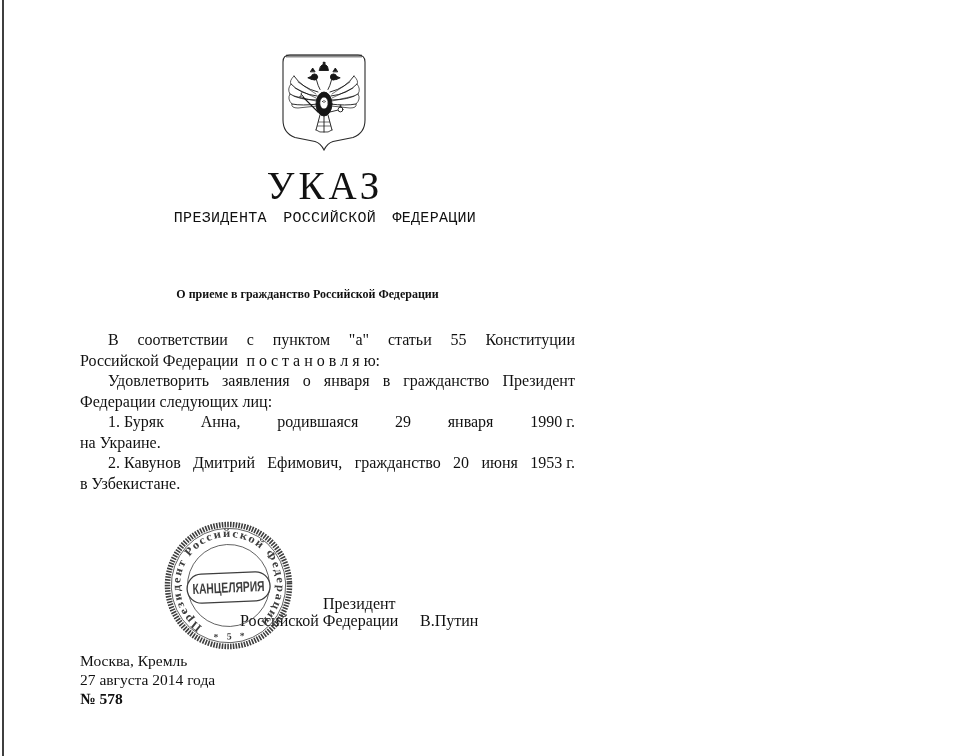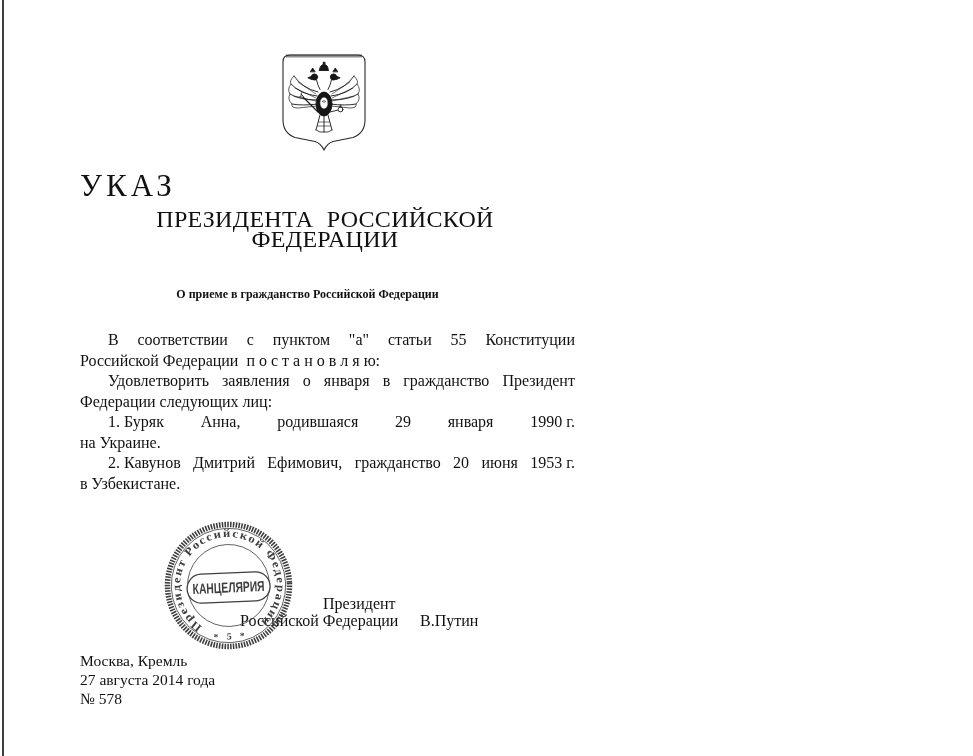--- a/index.html
+++ b/index.html
@@ -11,29 +11,29 @@
     font-family:"Liberation Serif","DejaVu Serif",serif;
     color:#111;
   }
   .abs{position:absolute;}
   #left-border{
     left:2px;top:0;width:2px;height:756px;background:#3f3f3f;
   }
   #emblem{left:282px;top:54px;width:84px;height:100px;}
   #title-main{
     left:80px;top:170px;width:490px;
-    text-align:left;
-    font-size:31px;line-height:31px;
+    text-align:center;
+    font-size:39px;line-height:31px;
     letter-spacing:4px;
   }
   #title-sub{
     left:80px;top:209px;width:490px;
     text-align:center;
-    font-size:24px;line-height:20px;
-    letter-spacing:0.3px;word-spacing:7px;
+    font-size:15px;line-height:20px;
+    letter-spacing:0.3px;word-spacing:7px;font-family:Liberation Mono, monospace;
   }
   #doc-heading{
     left:80px;top:284px;width:455px;
     text-align:center;
     font-weight:bold;
     font-size:12px;line-height:20px;
   }
   #decree-body{
     left:80px;top:330px;width:495px;
     font-size:16px;
@@ -42,21 +42,21 @@
   .line.ind{padding-left:28px;}
   .line.just{display:flex;justify-content:space-between;}
   .line.plain{white-space:pre;}
   .sig{font-size:16px;line-height:17px;}
   #sig-title1{left:285px;top:595px;margin-left:38px;}
   #sig-title2{left:240px;top:612px;}
   #sig-name{left:420px;top:612px;}
   .footer-line{left:80px;font-size:15.5px;line-height:18px;}
   #footer-place{top:652px;}
   #footer-date{top:671px;}
-  #footer-number{top:690px;}
+  #footer-number{top:690px;font-weight:bold;}
   #stamp{left:160px;top:517px;width:137px;height:137px;z-index:5;}
 </style>
 </head>
 <body>
 
 <div id="left-border" class="abs"></div>
 
 <svg id="emblem" class="abs" viewBox="0 0 84 100" aria-hidden="true">
   <line x1="4" y1="2" x2="80" y2="2" stroke="#8f8f8f" stroke-width="3"></line>
   <path d="M 8 1 H 76 Q 83 1 83 8 V 66 Q 83 79 71 83.5 L 51 87.5 Q 45.5 89 42 96 Q 38.5 89 33 87.5 L 13 83.5 Q 1 79 1 66 V 8 Q 1 1 8 1 Z" fill="none" stroke="#2a2a2a" stroke-width="1.1"></path>

